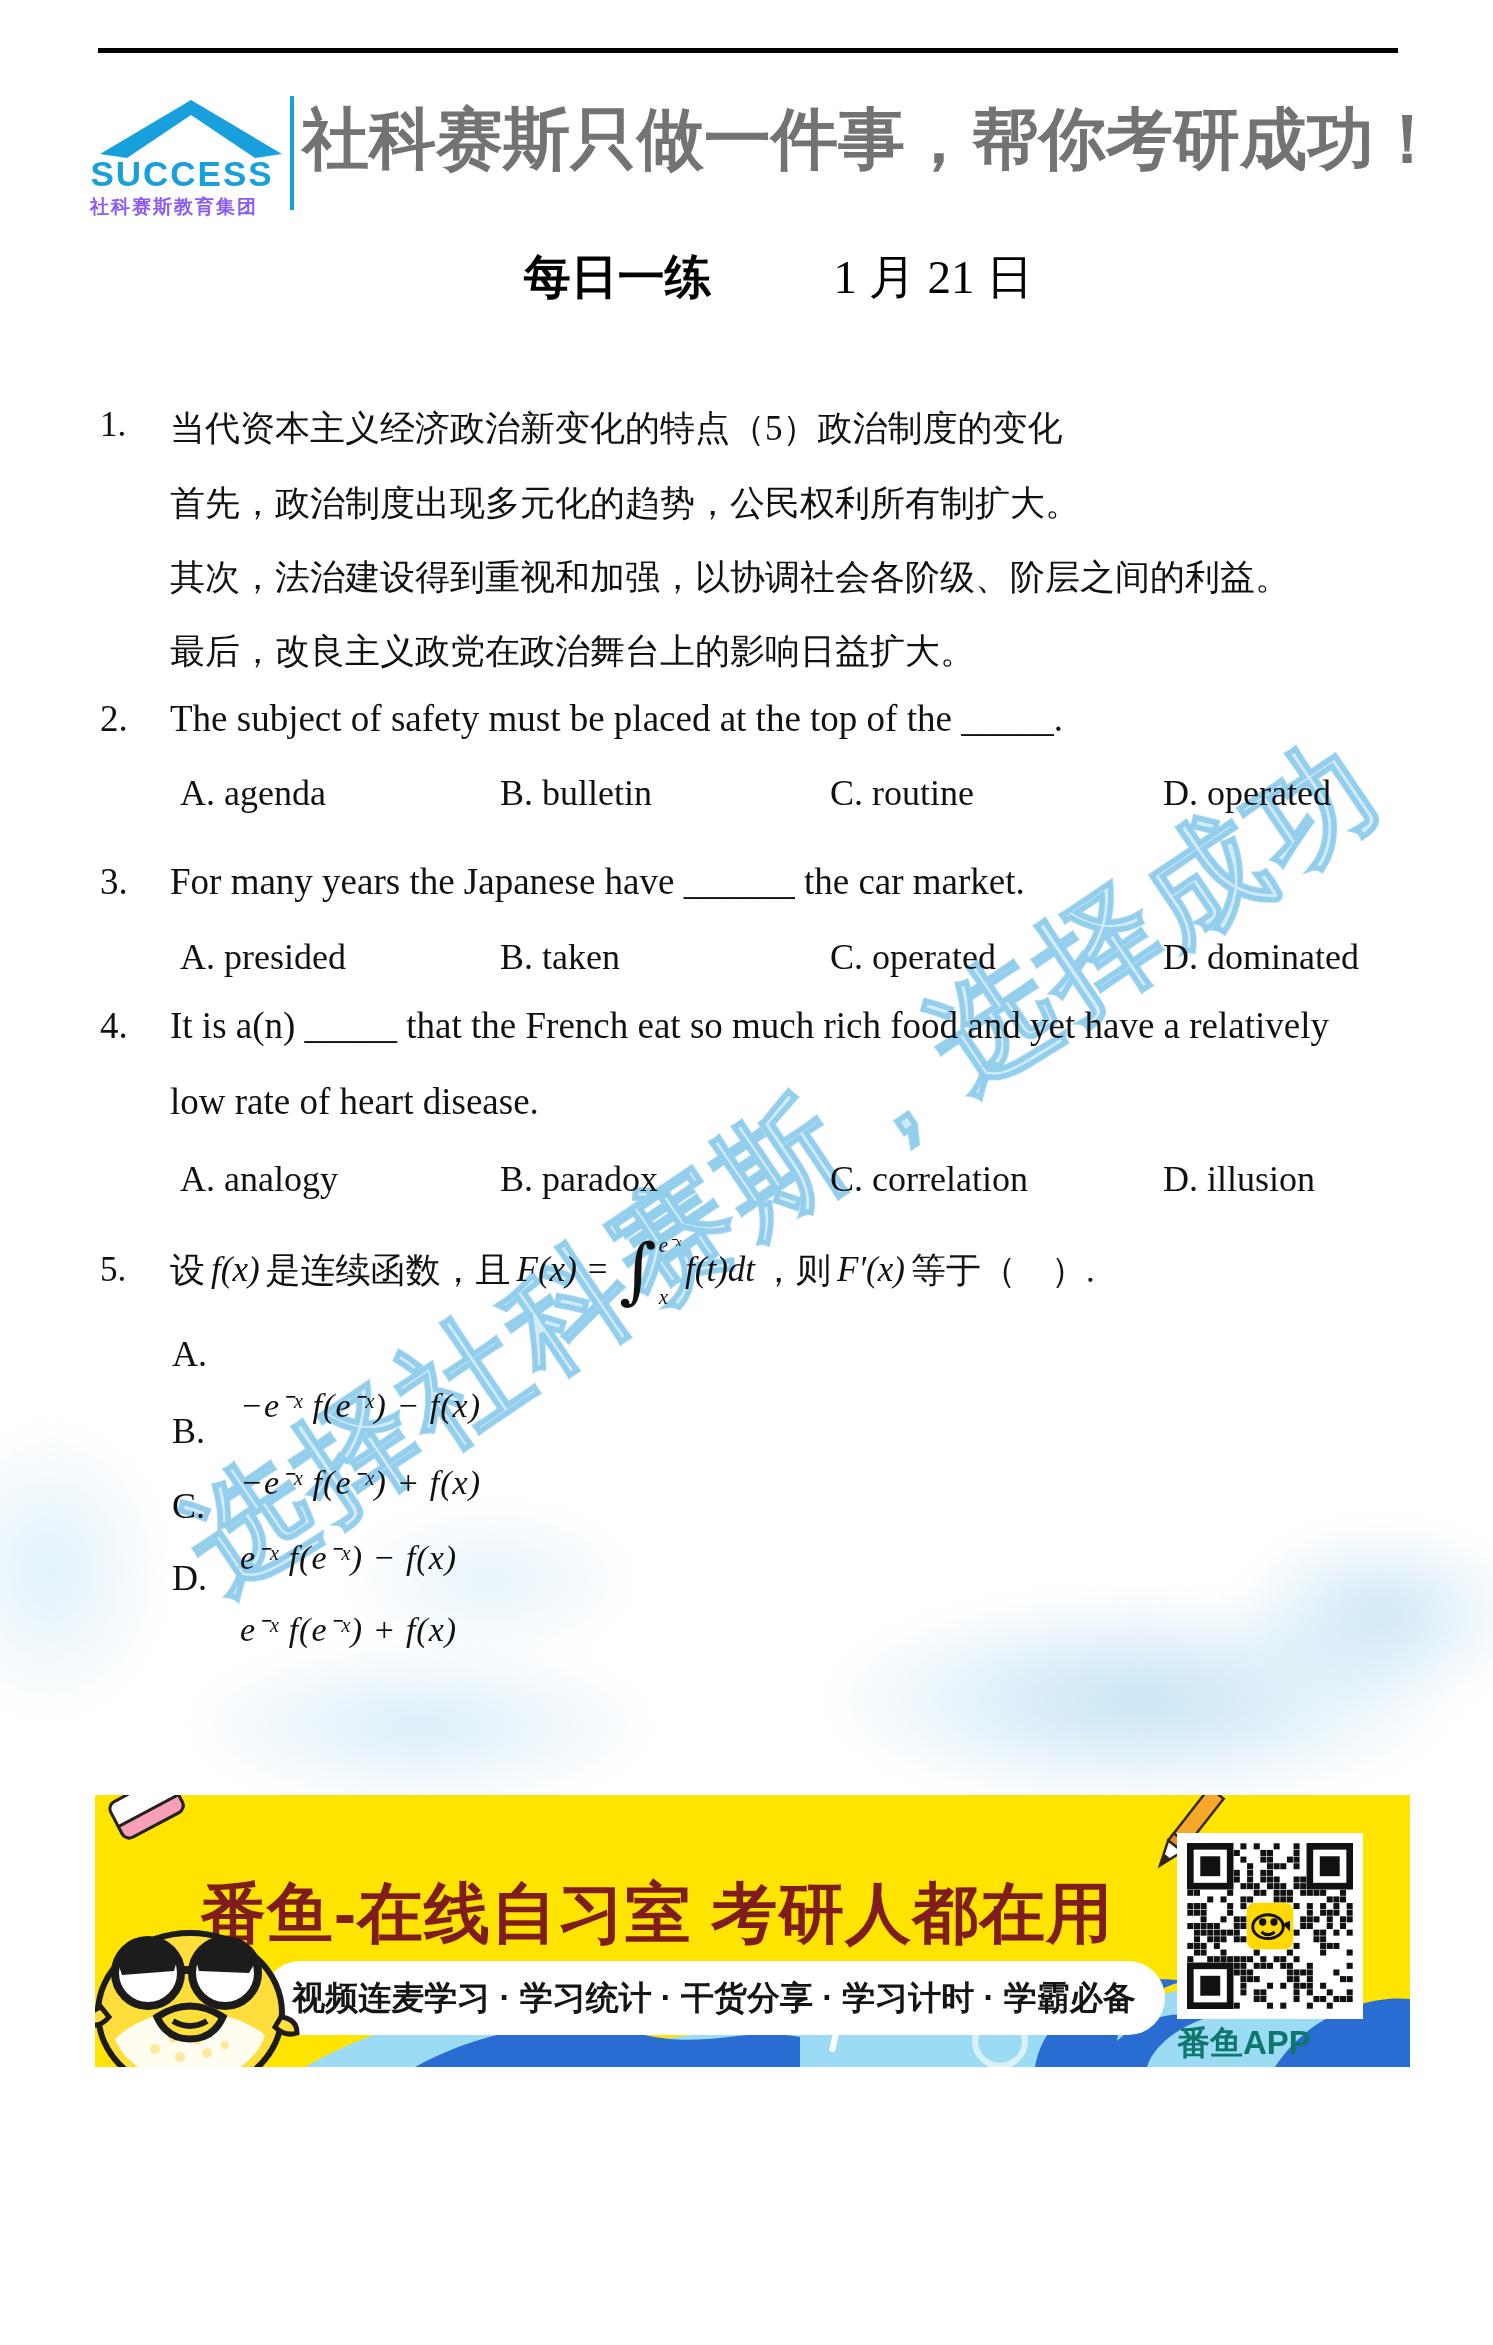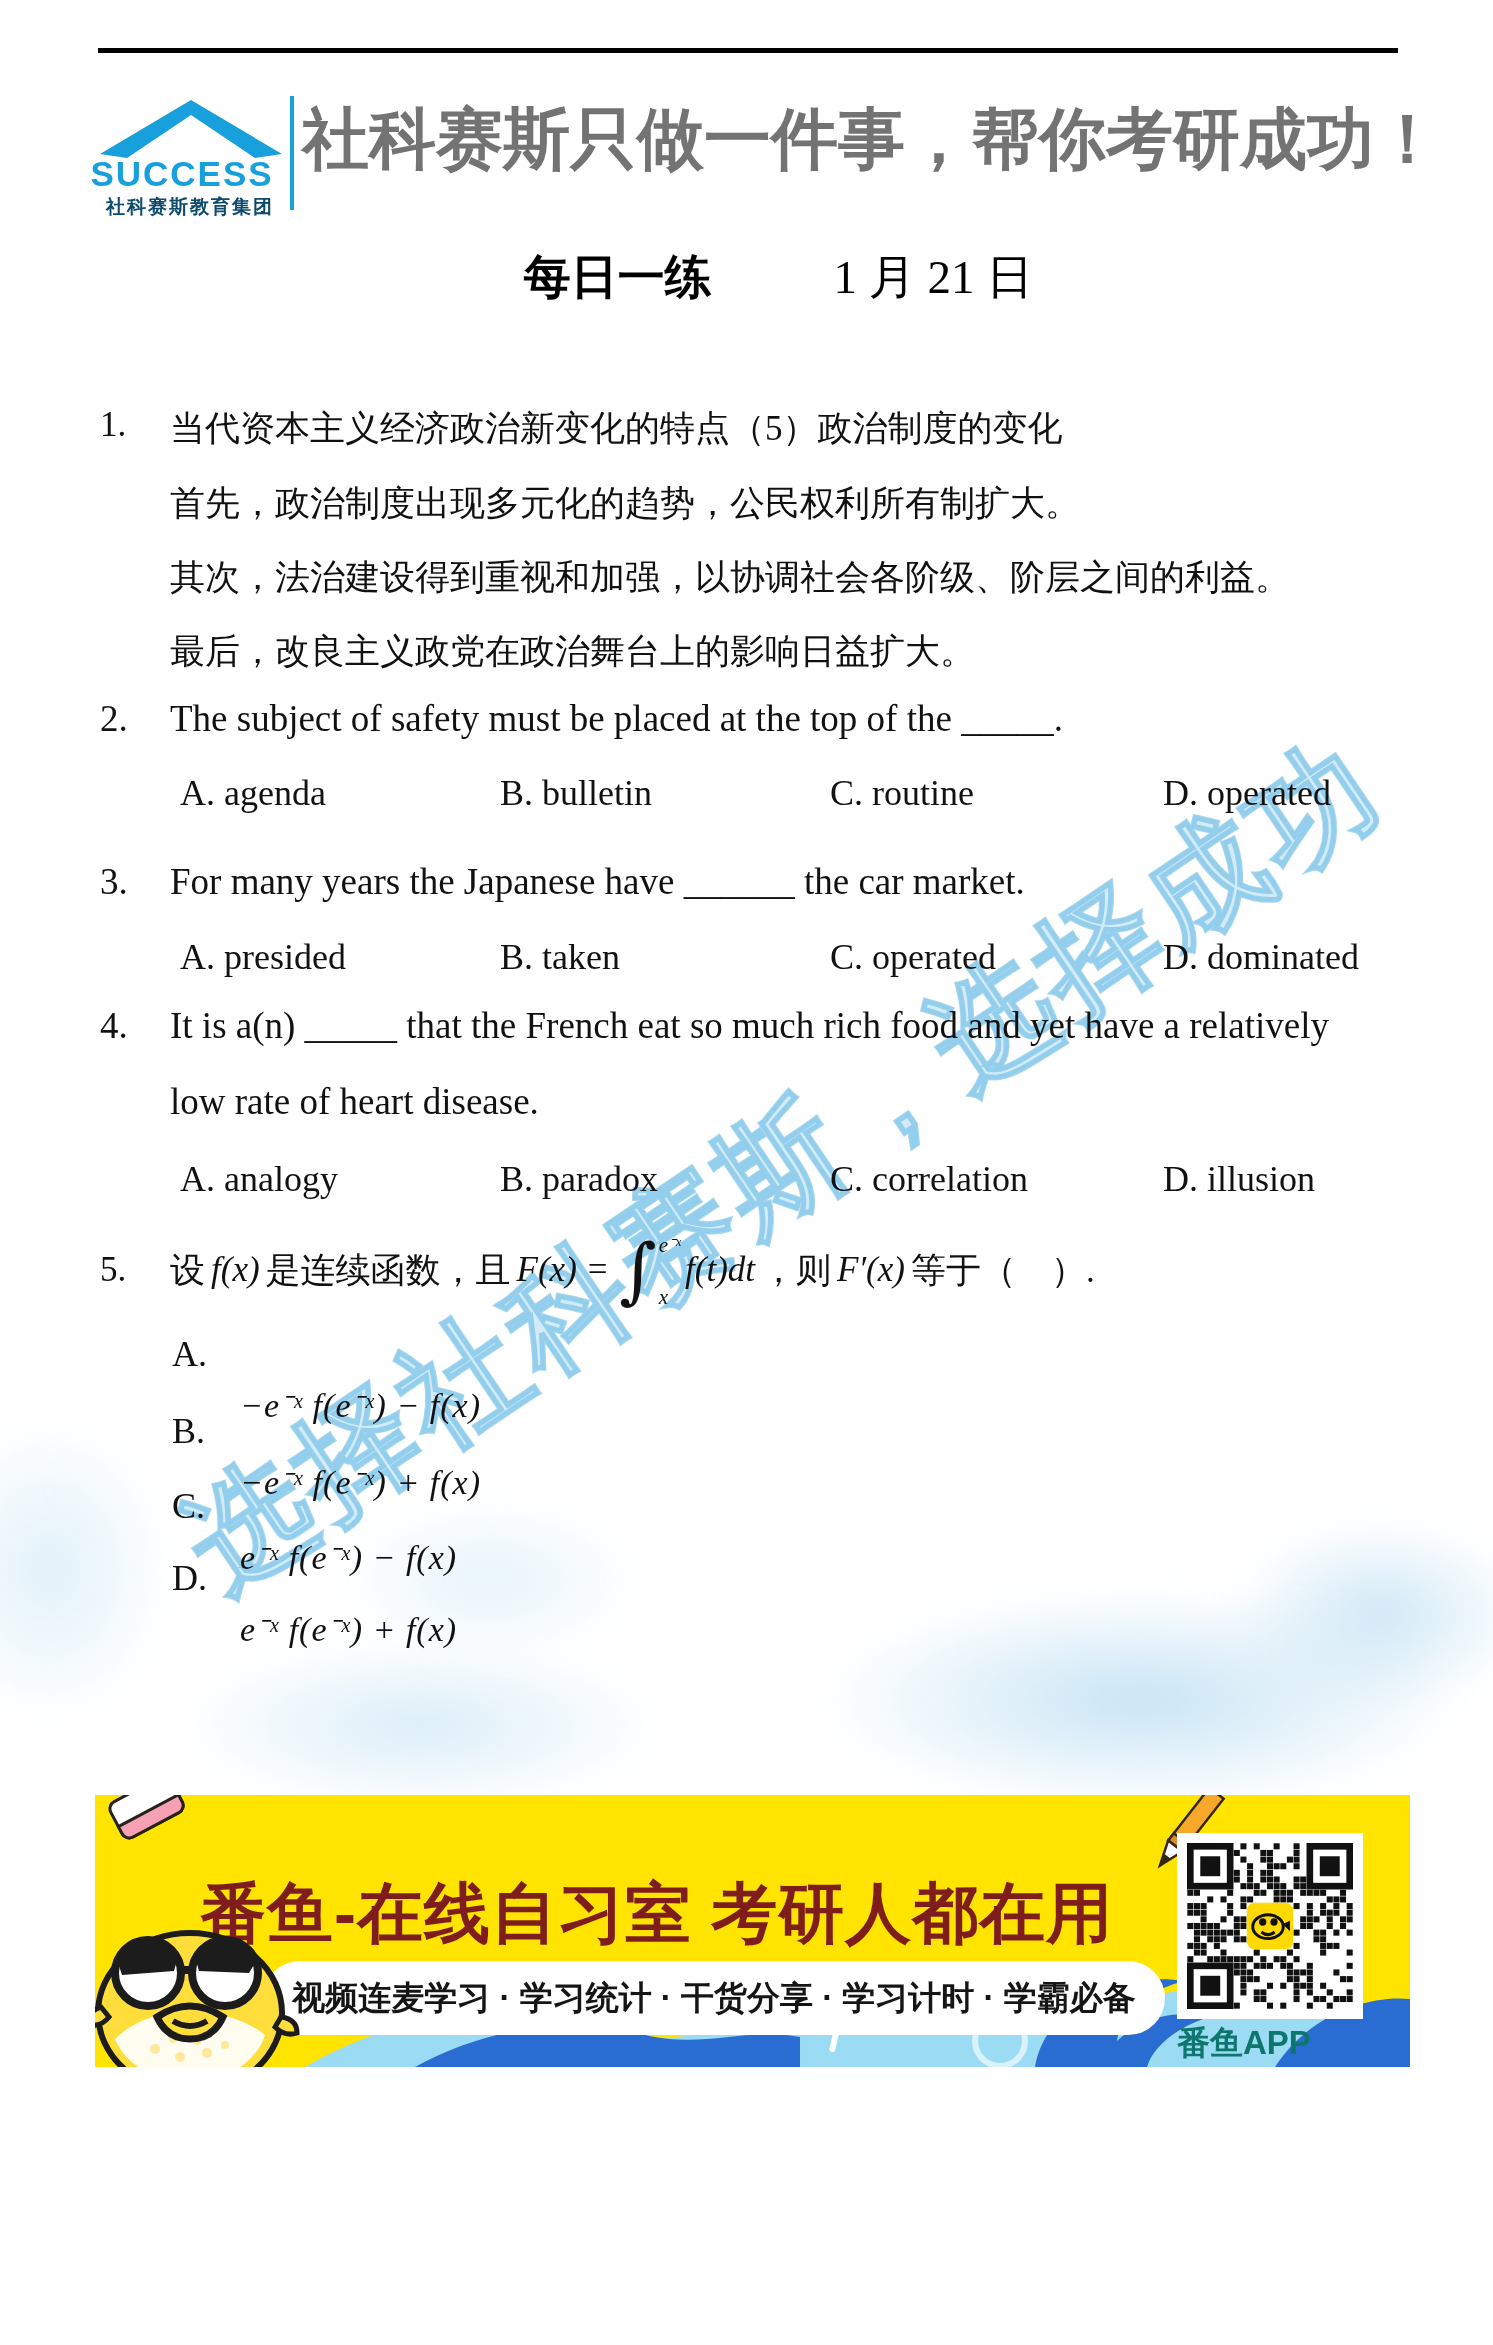--- a/index.html
+++ b/index.html
@@ -16,22 +16,22 @@
   .watermark{position:absolute;left:200px;top:1478px;z-index:1;white-space:nowrap;
      font-size:122px;font-weight:bold;letter-spacing:6px;font-family:"Liberation Sans",sans-serif;
      color:rgba(146,208,240,.42);-webkit-text-stroke:2px rgba(96,183,228,.55);
      transform:rotate(-34deg);transform-origin:0 50%;}
   .content{position:absolute;inset:0;z-index:2;}
   
   .top-rule{position:absolute;left:98px;top:48px;width:1300px;height:5px;background:#000;}
   .logo-roof{position:absolute;left:100px;top:100px;}
   .logo-word{position:absolute;left:90px;top:154px;width:184px;text-align:center;
      font-family:"Liberation Sans",sans-serif;font-weight:bold;font-size:35px;letter-spacing:2px;color:#18A0DC;}
-  .logo-sub{position:absolute;left:90px;top:194px;width:200px;text-align:center;
-     font-family:"Liberation Sans",sans-serif;font-weight:bold;font-size:19px;letter-spacing:2px;color:#0c4a6e;}
+  .logo-sub{position:absolute;left:90px;top:194px;width:200px;text-align:left;
+     font-family:"Liberation Sans",sans-serif;font-weight:bold;font-size:19px;letter-spacing:2px;color:#8b5cf6;}
   .logo-sep{position:absolute;left:290px;top:96px;width:4px;height:114px;background:#18A0DC;}
   .headline{position:absolute;left:302px;top:94px;width:1110px;
      font-family:"Liberation Sans",sans-serif;font-weight:bold;font-size:67px;letter-spacing:0;
      color:#737373;white-space:nowrap;}
   .doc-title{position:absolute;left:0;top:246px;width:1493px;text-align:center;font-size:47px;color:#000;padding-left:32px;}
   .doc-title .t1{font-weight:bold;}
   .doc-title .t2{margin-left:110px;}
   
   .qrow{position:absolute;left:0;width:1493px;font-size:37px;}
   .qnum{position:absolute;left:100px;}

